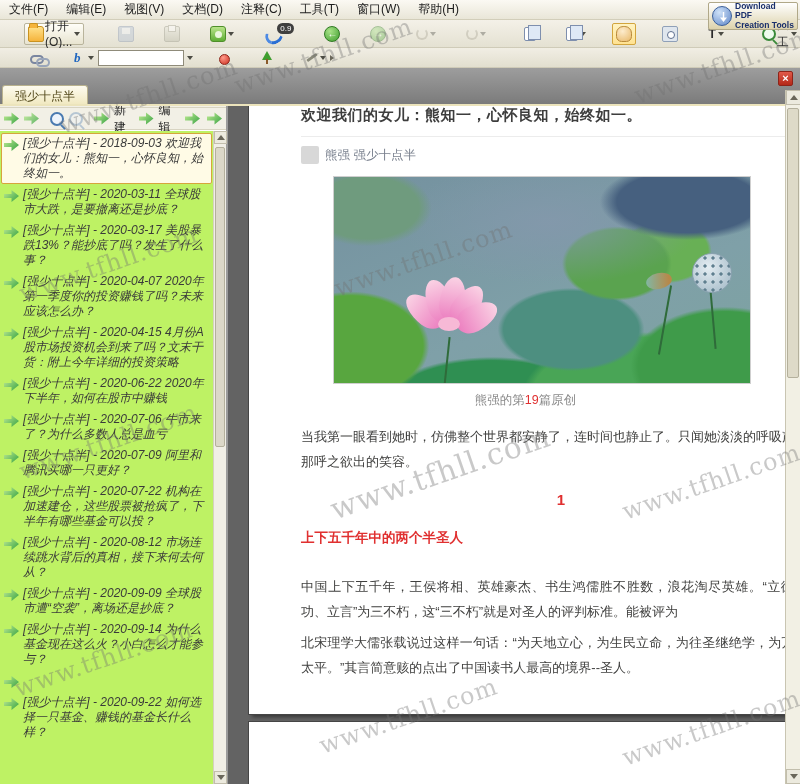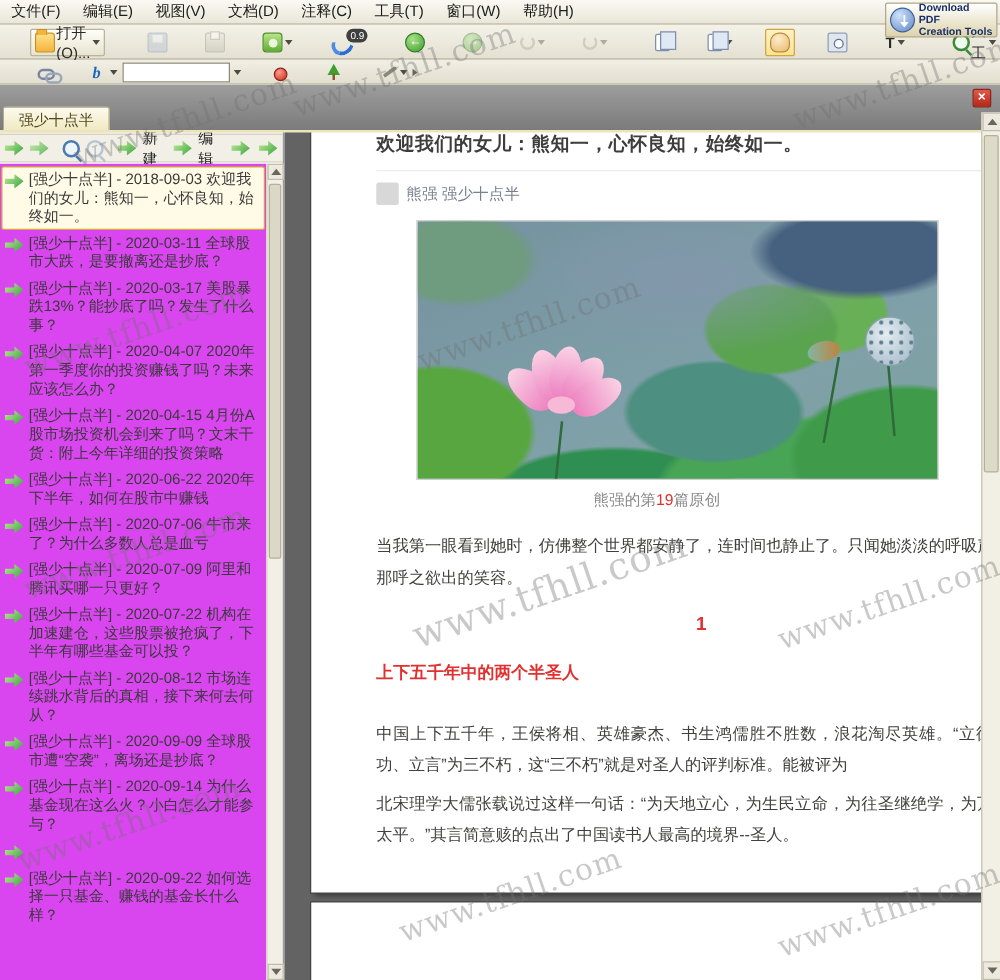--- a/index.html
+++ b/index.html
@@ -99,21 +99,21 @@
     border-right:2px solid #9b9b9b; z-index:3; }
   .p-head { height:18px; background:#f2f0e6; border-bottom:1px solid #d8d4c2;
     display:flex; align-items:center; padding:0 5px; font-size:12px; color:#333; }
   .p-close { margin-left:auto; width:13px; height:13px; border:1px solid #9a968a; background:#f6f4ec;
     font-size:9px; line-height:11px; text-align:center; color:#555; }
   .p-tools { height:22px; background:#f2f0e6; border-bottom:1px solid #d8d4c2;
     display:flex; align-items:center; gap:5px; padding:0 4px; }
   .bm-ico { width:15px; height:14px; flex:none;
     background:linear-gradient(135deg,#c6ef96,#2f9e3f); 
     clip-path:polygon(0 35%,50% 35%,50% 8%,100% 50%,50% 92%,50% 65%,0 65%); }
-  .p-list { position:absolute; left:0; top:41px; right:13px; bottom:0; overflow:hidden; padding:2px 1px 0 1px; background:#d946ef; }
+  .p-list { position:absolute; left:0; top:41px; right:13px; bottom:0; overflow:hidden; padding:2px 1px 0 1px; background:#bef264;font-style:italic; }
   .bm-item { display:flex; gap:4px; padding:2px 2px; border:1px solid transparent;
     font-size:12px; line-height:15px; color:#3a3a3a; }
   .bm-item .bm-ico { margin-top:2px; }
   .bm-item.sel { background:#fffbe6; border:1px solid #d6a53c; border-radius:2px; }
   .p-scroll { position:absolute; right:0; top:41px; bottom:0; width:13px;
     background:#f1efe6; border-left:1px solid #d5d1c0; }
   .sbtn { position:absolute; left:0; width:13px; height:13px; background:#eceade; border:1px solid #c2beac;
     display:flex; align-items:center; justify-content:center; }
   .arr-up { width:0; height:0; border:4px solid transparent; border-bottom:5px solid #6a675a; margin-top:-4px; }
   .arr-dn { width:0; height:0; border:4px solid transparent; border-top:5px solid #6a675a; margin-bottom:-4px; }

